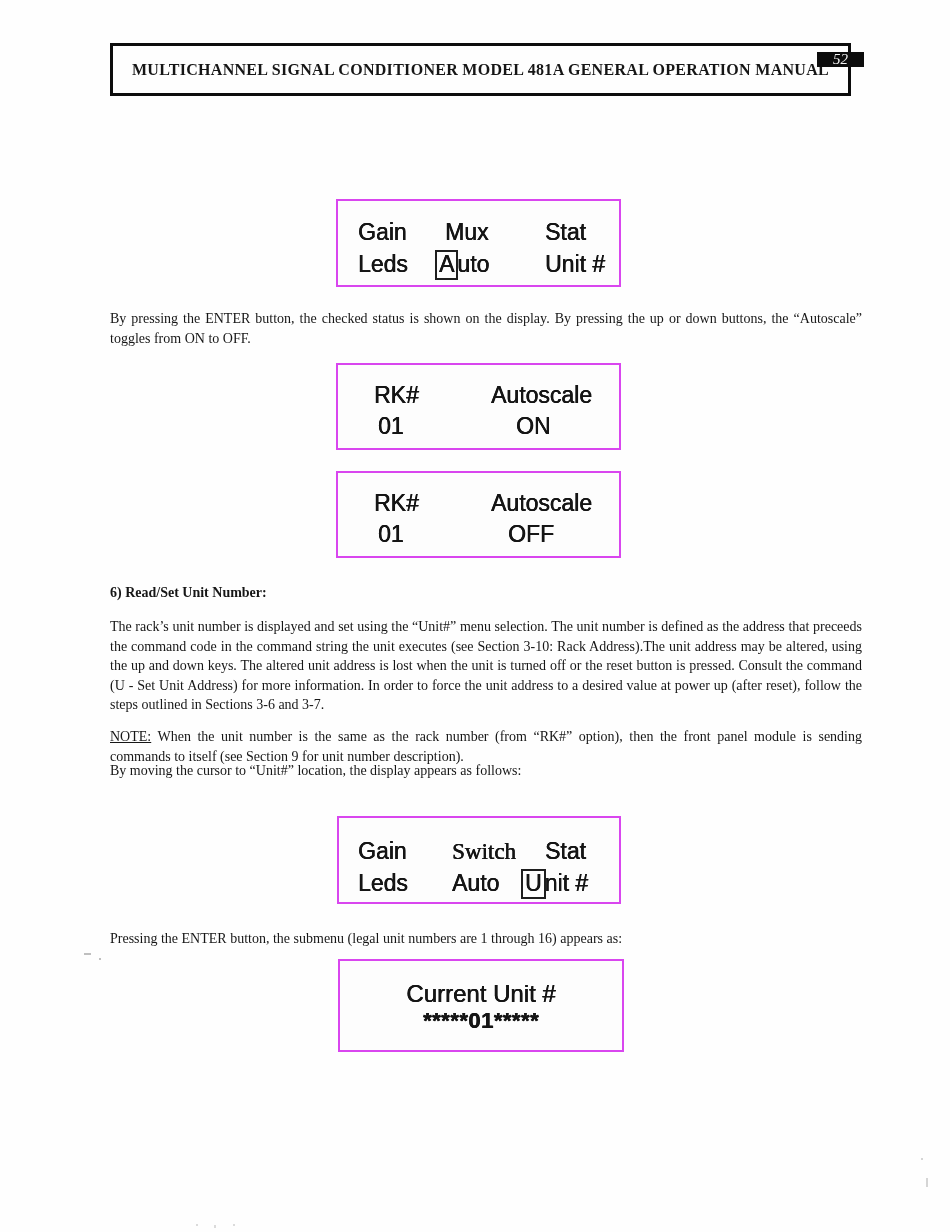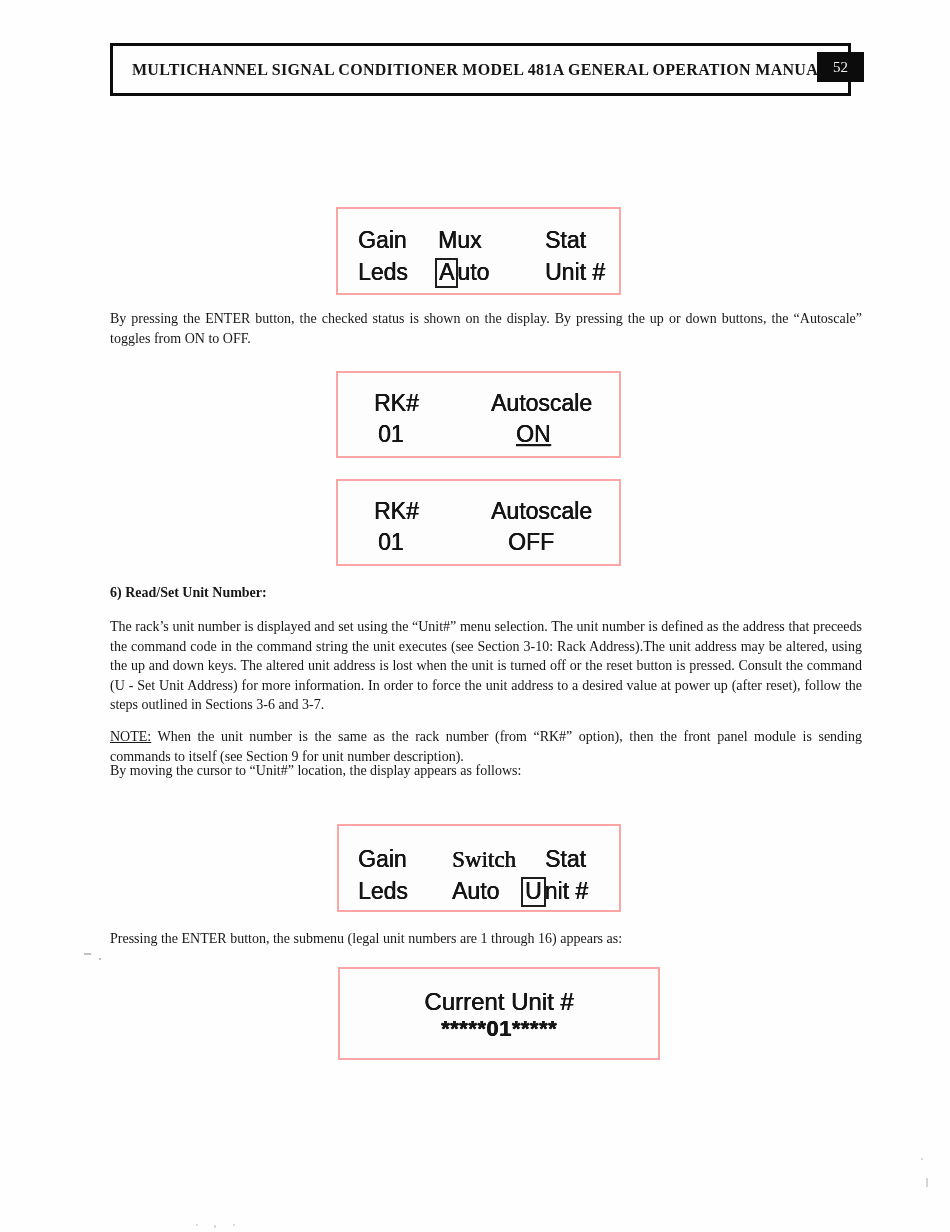--- a/index.html
+++ b/index.html
@@ -24,50 +24,50 @@
   }
   .header-title {
     font-weight: bold;
     font-size: 16px;
     letter-spacing: 0.3px;
     white-space: nowrap;
   }
   .page-badge {
     position: absolute;
     left: 817px; top: 52px;
-    width: 47px; height: 30px;
+    width: 47px; height: 15px;
     background: #0c0c0c;
     color: #f2f2f2;
     display: flex; align-items: center; justify-content: center;
+    font-style: italic;
     font-size: 15px;
   }
 
   
   .para {
     position: absolute;
     left: 110px;
     width: 752px;
     margin: 0;
     font-size: 14px;
     line-height: 19.5px;
     text-align: justify;
   }
   .para.single { text-align: left; }
   .heading { font-weight: bold; }
   .note-label { text-decoration: underline; }
 
   
   .display-box {
     position: absolute;
-    border: 2px solid #fca5a5;
+    border: 2px solid #d946ef;
     box-sizing: border-box;
     background: #fdfdfd;
     font-family: "Liberation Sans", sans-serif;
     color: #151515;
-    margin-top: 8px;
   }
   .d {
     position: absolute;
     font-size: 23px;
     white-space: nowrap;
     text-shadow: 0.45px 0 0 currentColor, 0 0.25px 0 currentColor;
     line-height: 1;
   }
   .cursor {
     display: inline-block;
@@ -98,34 +98,34 @@
   <div class="header-box">
     <span class="header-title">MULTICHANNEL SIGNAL CONDITIONER MODEL 481A GENERAL OPERATION MANUAL</span>
   </div>
   <div class="page-badge">
     <span>52</span>
   </div>
 
 
   <div class="display-box" style="left:336px; top:199px; width:285px; height:88px;">
     <span class="d" style="left:20px;  top:20px;">Gain</span>
-    <span class="d" style="left:100px; top:20px;">Mux</span>
+    <span class="d" style="left:107px; top:20px;">Mux</span>
     <span class="d" style="left:207px; top:20px;">Stat</span>
     <span class="d" style="left:20px;  top:52px;">Leds</span>
     <span class="d" style="left:97px;  top:52px;"><span class="cursor">A</span><span>uto</span></span>
     <span class="d" style="left:207px; top:52px;">Unit #</span>
   </div>
 
   <p class="para" style="top:309px">By pressing the ENTER button, the checked status is shown on the display.  By pressing the up or down buttons, the “Autoscale” toggles from ON to OFF.</p>
 
   <div class="display-box" style="left:336px; top:363px; width:285px; height:87px;">
     <span class="d" style="left:36px;  top:19px;">RK#</span>
     <span class="d" style="left:153px; top:19px;">Autoscale</span>
     <span class="d" style="left:40px;  top:50px;">01</span>
-    <span class="d" style="left:178px; top:50px;text-decoration:underline;">ON</span>
+    <span class="d" style="left:178px; top:50px;">ON</span>
   </div>
 
   <div class="display-box" style="left:336px; top:471px; width:285px; height:87px;">
     <span class="d" style="left:36px;  top:19px;">RK#</span>
     <span class="d" style="left:153px; top:19px;">Autoscale</span>
     <span class="d" style="left:40px;  top:50px;">01</span>
     <span class="d" style="left:170px; top:50px;">OFF</span>
   </div>
 
   <p class="para heading single" style="top:583px">6) Read/Set Unit Number:</p>
@@ -140,21 +140,21 @@
     <span class="d" style="left:19px;  top:22px;">Gain</span>
     <span class="d" style="left:113px; top:22px;font-family:Liberation Serif, serif;">Switch</span>
     <span class="d" style="left:206px; top:22px;">Stat</span>
     <span class="d" style="left:19px;  top:54px;">Leds</span>
     <span class="d" style="left:113px; top:54px;">Auto</span>
     <span class="d" style="left:182px; top:54px;"><span class="cursor">U</span><span>nit #</span></span>
   </div>
 
   <p class="para single" style="top:929px">Pressing the ENTER button, the submenu (legal unit numbers are 1 through 16) appears as:</p>
 
-  <div class="display-box" style="left:338px; top:959px; width:322px; height:93px;text-decoration:underline;">
+  <div class="display-box" style="left:338px; top:959px; width:286px; height:93px;text-decoration:underline;">
     <span class="center-line" style="top:21px;">Current Unit #</span>
     <span class="center-line stars" style="top:49px;">*****01*****</span>
   </div>
 
   <div class="speck" style="left:84px;  top:953px;  width:7px; height:2px;"></div>
   <div class="speck" style="left:99px;  top:958px;  width:2px; height:2px;"></div>
   <div class="speck" style="left:926px; top:1178px; width:2px; height:9px; opacity:0.35;"></div>
   <div class="speck" style="left:921px; top:1158px; width:2px; height:2px; opacity:0.35;"></div>
   <div class="speck" style="left:196px; top:1224px; width:2px; height:2px; opacity:0.3;"></div>
   <div class="speck" style="left:214px; top:1225px; width:2px; height:3px; opacity:0.3;"></div>

